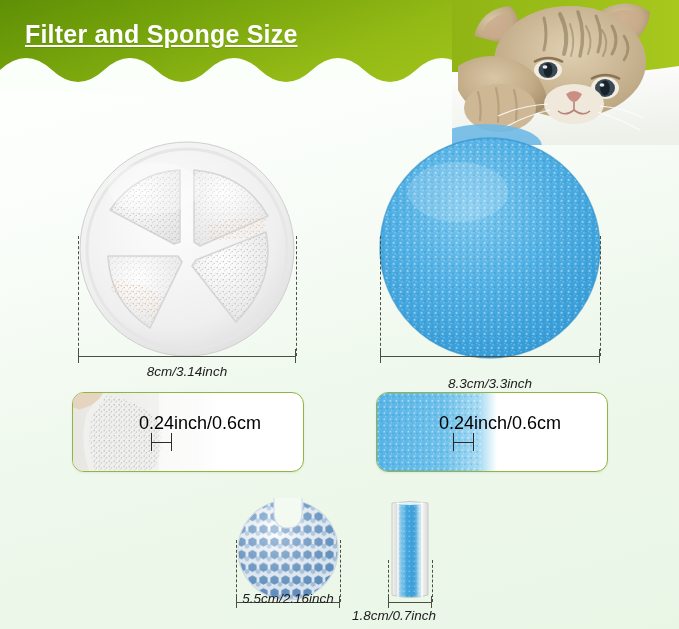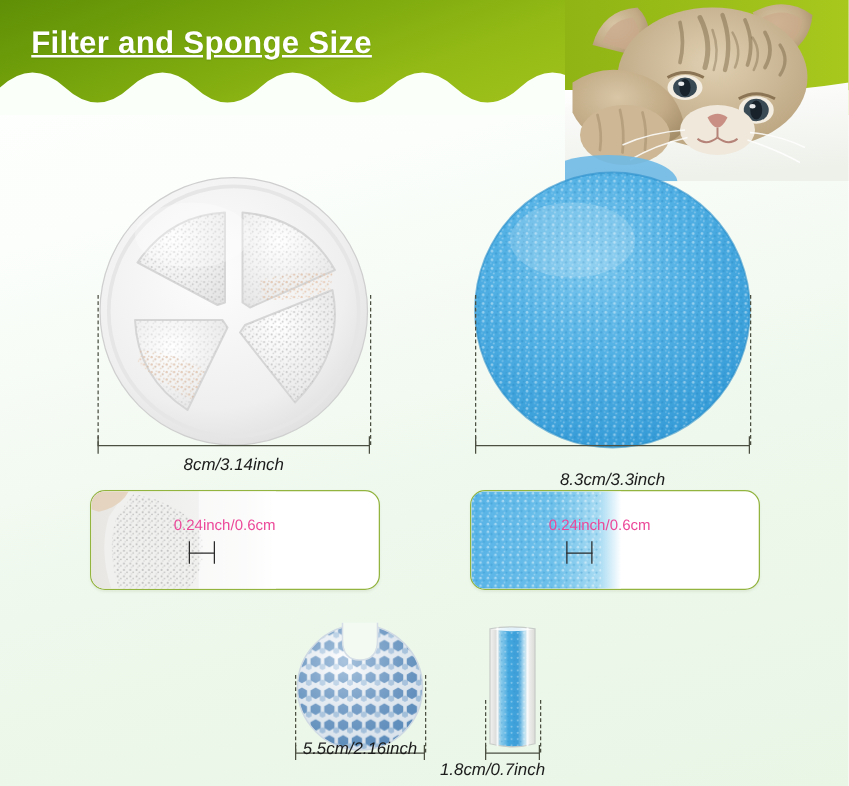--- a/index.html
+++ b/index.html
@@ -104,22 +104,22 @@
   }
   #detail-left  { left: 72px;  top: 392px; width: 230px; height: 78px; }
   #detail-right { left: 376px; top: 392px; width: 230px; height: 78px; }
   .detail-photo {
     position: absolute;
     left: 0; top: 0;
     height: 100%;
   }
   .thick-label {
     position: absolute;
-    font-size: 12px;
-    color: #ec4899;
+    font-size: 18px;
+    color: #000000;
     white-space: nowrap;
   }
   .thick-dim { position: absolute; }
   .thick-cap {
     position: absolute;
     width: 0;
     border-left: 1.5px solid #2a2a2a;
   }
   .thick-bar {
     position: absolute;

